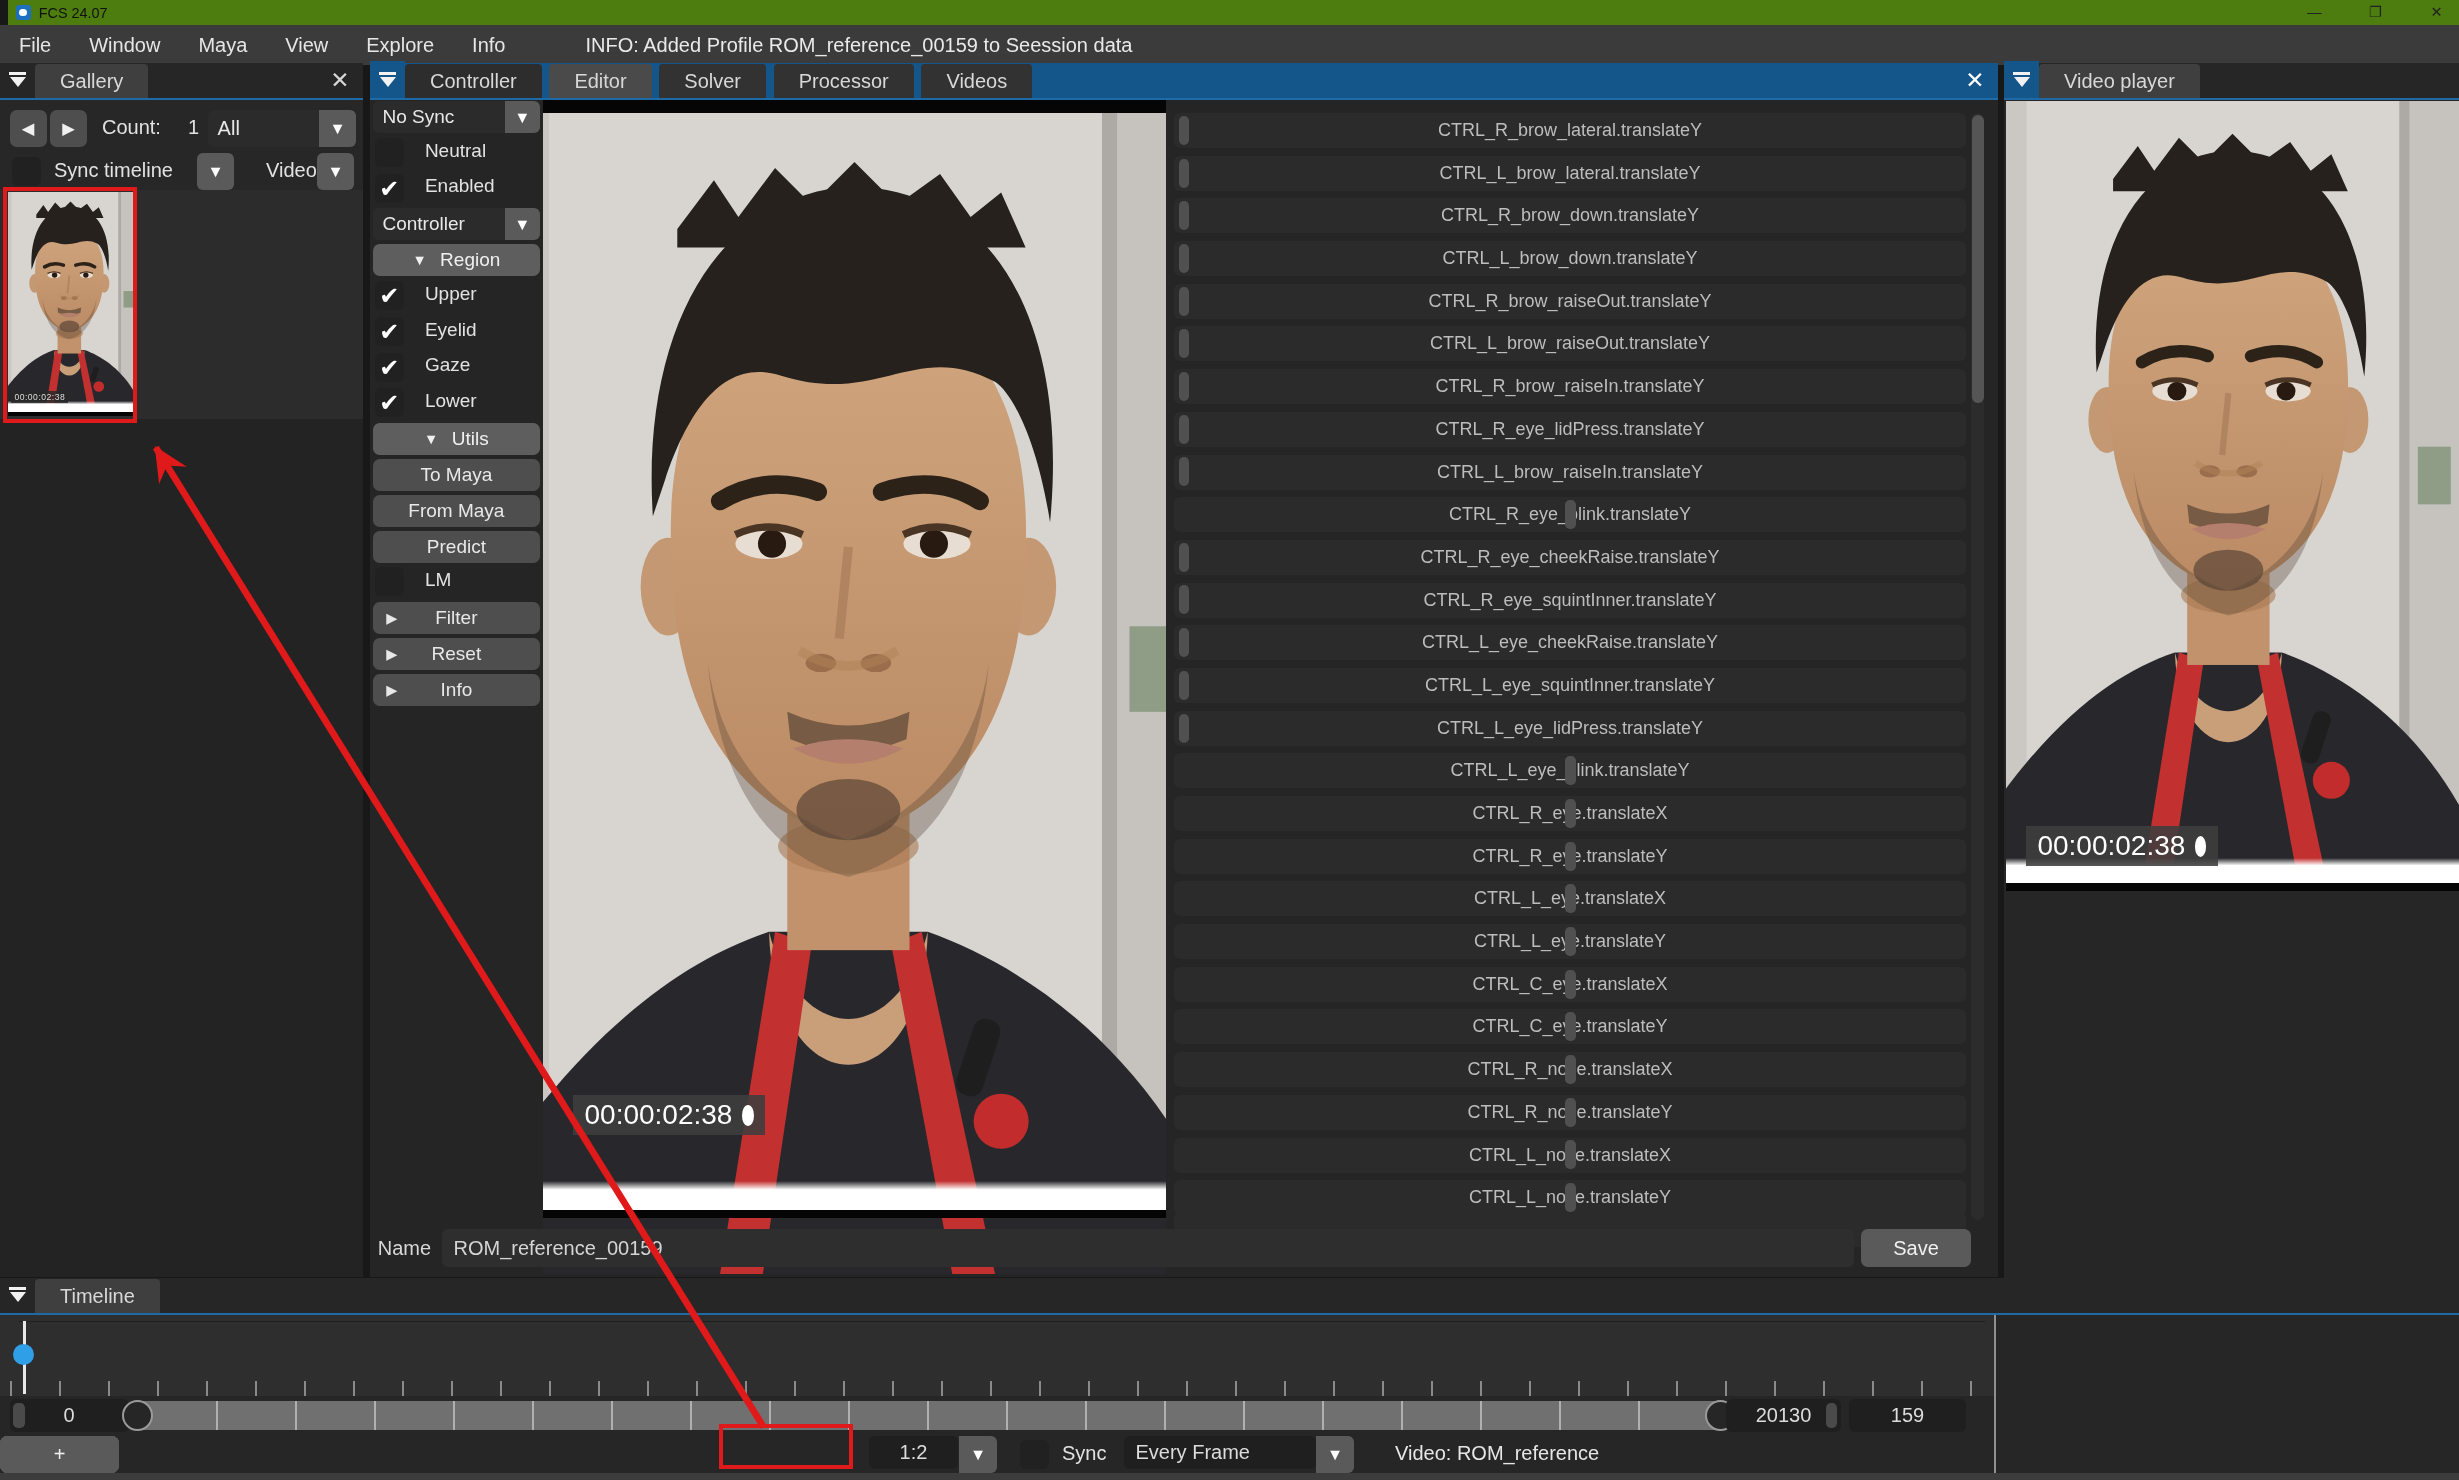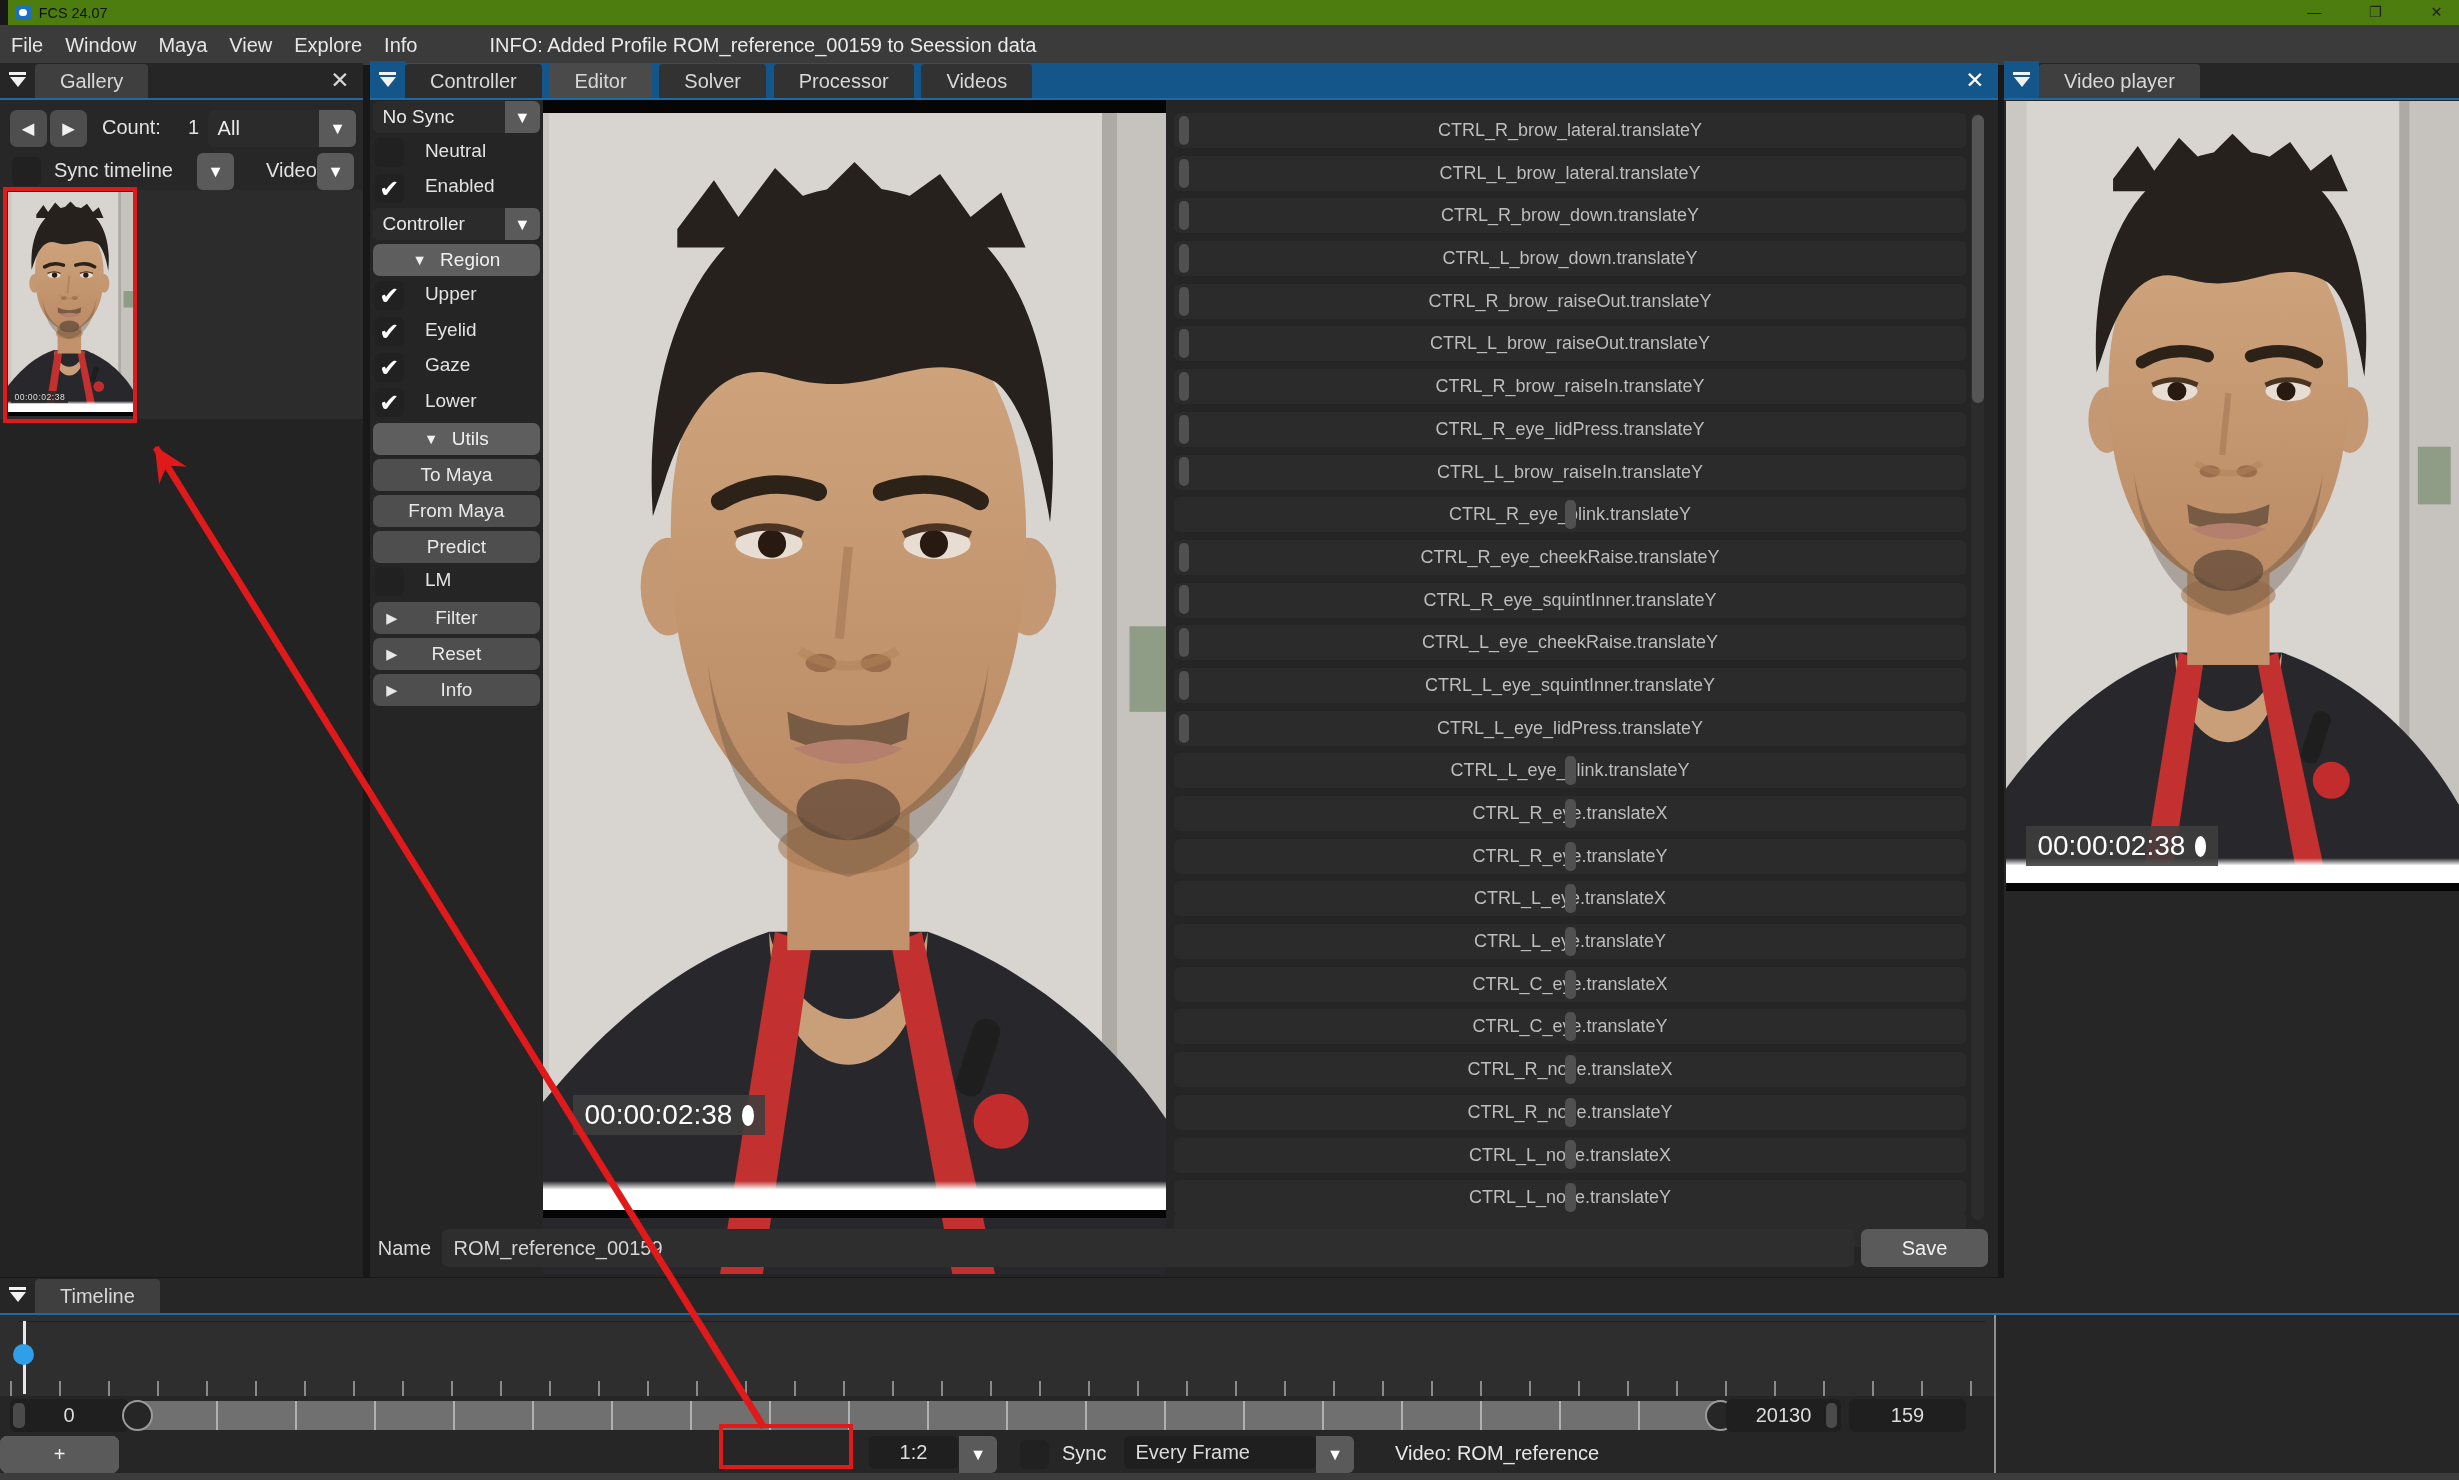--- a/index.html
+++ b/index.html
@@ -10,21 +10,21 @@
   
   .titlebar{position:absolute;left:8px;top:0;width:2459px;height:25px;background:#4d7c0f;color:#111;
     display:flex;align-items:center;font-size:14.4px;}
   .appicon{width:15.4px;height:15.4px;margin:0 7.7px 0 7.7px;background:#1d70c0;border-radius:2.9px;position:relative;}
   .appicon::after{content:"";position:absolute;left:3.8px;top:3.8px;width:7.7px;height:7.7px;border-radius:50%;background:#fff;}
   .winbtns{margin-left:auto;display:flex;height:25px;}
   .winbtn{width:61px;text-align:center;line-height:25px;font-size:14.4px;color:#222;}
 
   .menubar{position:absolute;left:0;top:25px;width:2459px;height:40px;background:#3b3b3b;color:#e6e6e6;
     display:flex;align-items:center;font-size:20px;}
-  .menubar .mitem{padding:0 11px;}
+  .menubar .mitem{padding:0 19px;}
   .menubar .status{margin-left:61px;color:#eaeaea;}
 
   
   .phead{position:absolute;left:0;top:0;right:0;height:37px;background:#262626;border-bottom:2.9px solid #1d6aa6;
     display:flex;align-items:flex-end;}
   .phead.bluefill{background:#15568a;}
   .icell{width:35px;height:37px;display:flex;flex-direction:column;align-items:center;justify-content:center;gap:2.9px;}
   .icell.blue{background:#15568a;}
   .icell .bar{width:16.3px;height:2.9px;background:#f2f2f2;}
   .icell .tri{width:0;height:0;border:8.6px solid transparent;border-top:10.6px solid #f2f2f2;border-bottom:none;}
@@ -85,21 +85,21 @@
   .crow.left .pill{left:4.8px;}
   .crow.center .pill{left:50%;margin-left:-4.8px;}
   .crow.sliver{position:absolute;left:0;top:1099px;width:792px;}
   .vscroll{position:absolute;left:1601px;top:50px;width:13.4px;height:1107px;background:#2c2c2c;border-radius:6.7px;}
   .vscroll .vthumb{position:absolute;left:1px;top:1.9px;width:11.5px;height:288px;background:#555;border-radius:5.8px;}
 
   .namerow{position:absolute;left:0;top:1166px;width:1628px;height:38px;font-size:20px;color:#d8d8d8;}
   .namerow .nlabel{position:absolute;left:7.7px;top:7.7px;}
   .namerow .ninput{position:absolute;left:72px;top:0;width:1412px;height:38px;background:#2e2e2e;border-radius:5.8px;
     line-height:38px;padding-left:11.5px;color:#d5d5d5;}
-  .namerow .savebtn{position:absolute;left:1491px;top:0;width:127px;height:38px;background:#5a5a5a;border-radius:6.7px;
+  .namerow .savebtn{position:absolute;left:1491px;top:0;width:110px;height:38px;background:#5a5a5a;border-radius:6.7px;
     text-align:center;line-height:38px;color:#f0f0f0;}
 
   
   .videopanel{position:absolute;left:2004px;top:63px;width:455px;height:1241px;background:#262626;}
   .vp-video{position:absolute;left:1.9px;top:38px;width:453px;height:790px;background:#050505;overflow:hidden;}
   .vp-video svg{position:absolute;left:0;top:0;width:453px;height:782px;}
 
   
   .timeline{position:absolute;left:0;top:1278px;width:2459px;height:203px;background:#262626;}
   .tl-track{position:absolute;left:0;top:37px;width:1994px;height:81px;background:#2e2e2e;}

